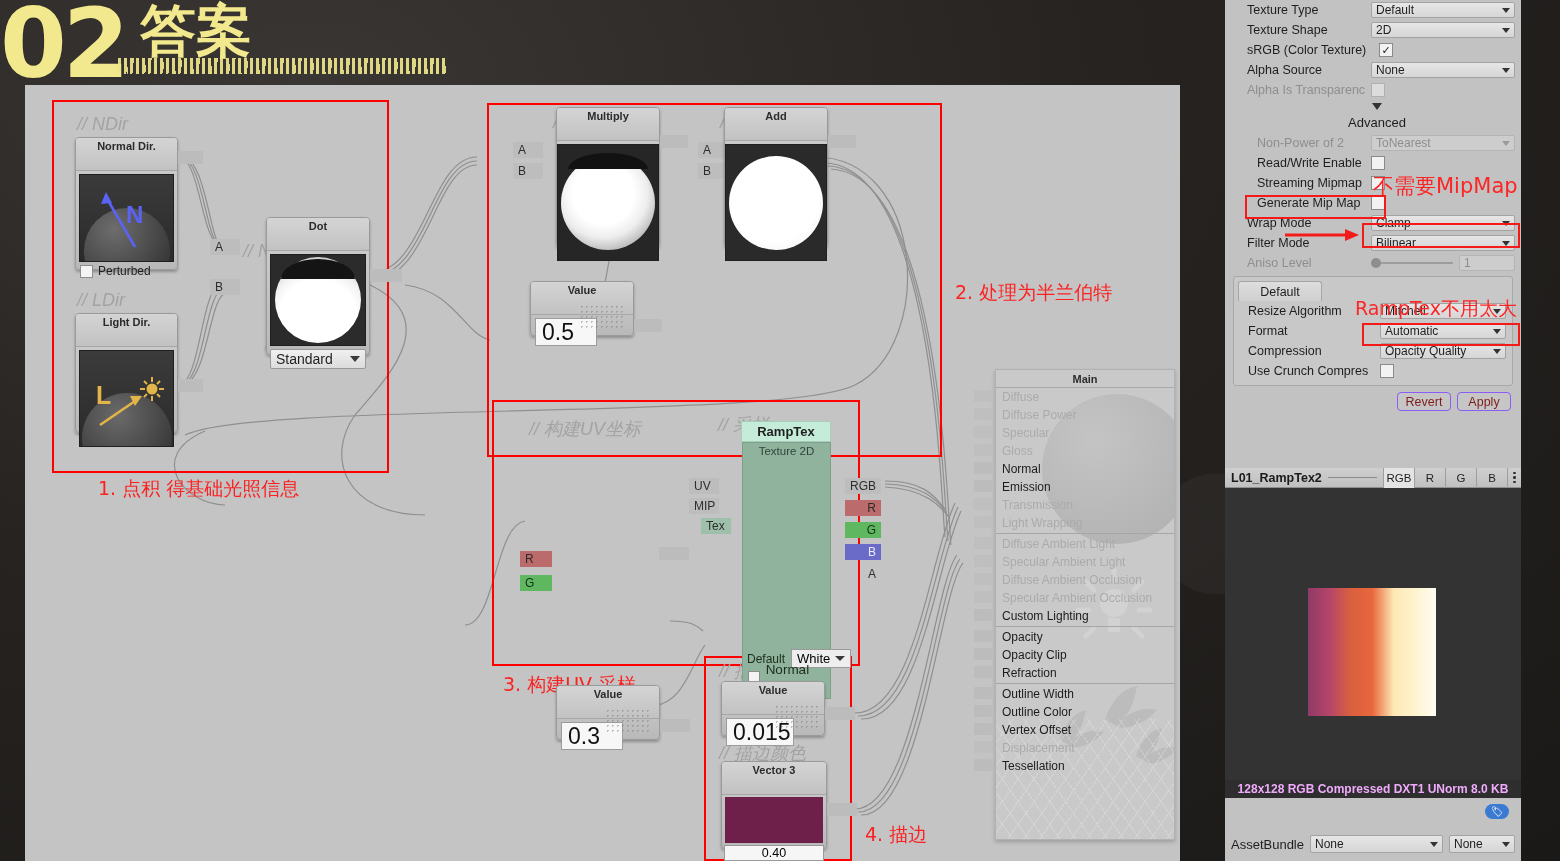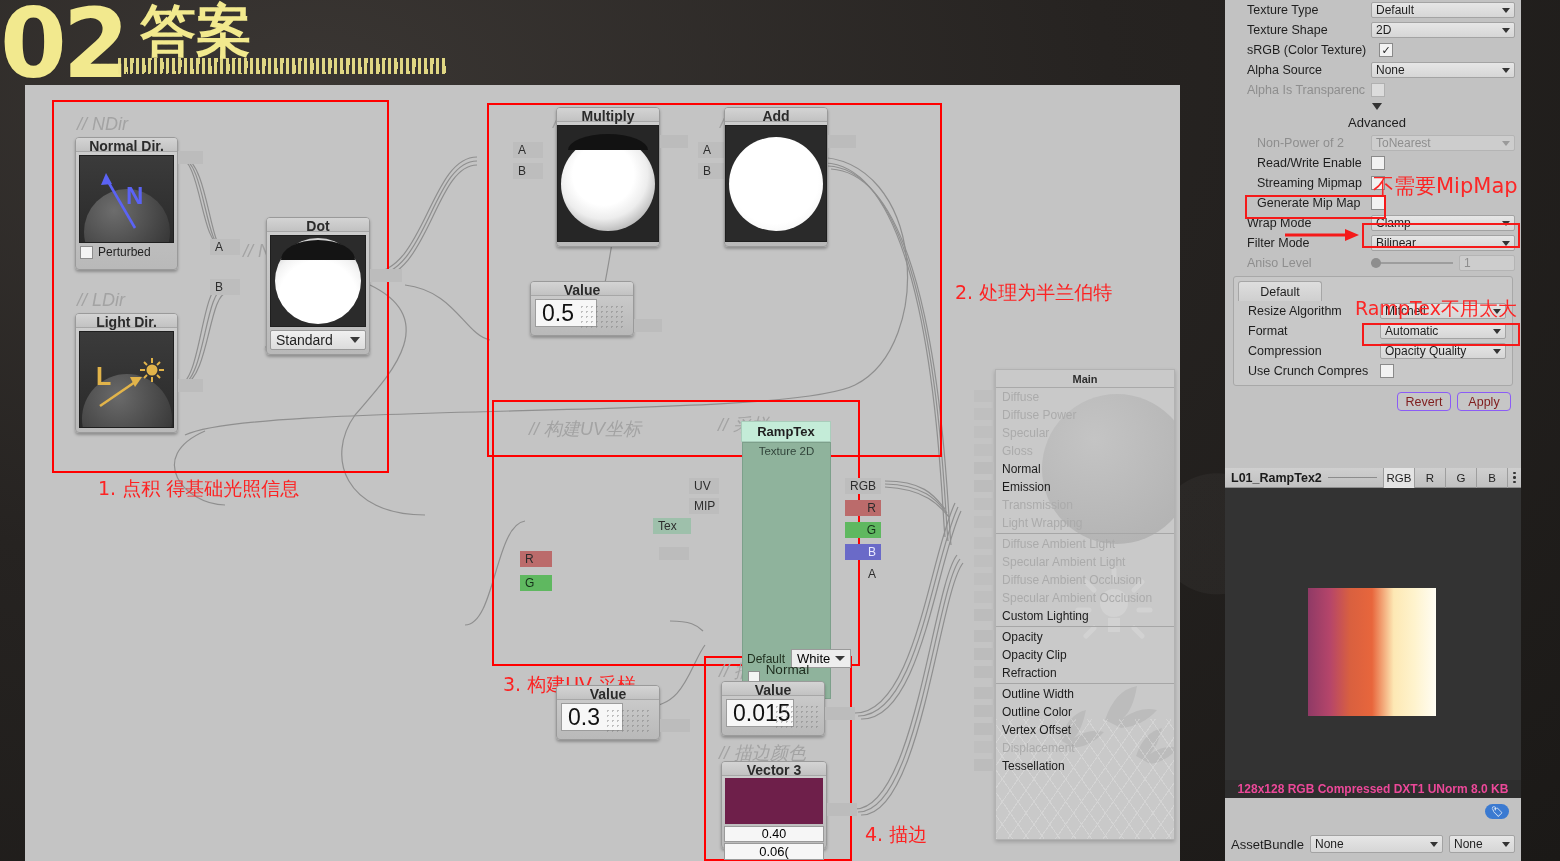--- a/index.html
+++ b/index.html
@@ -66,22 +66,22 @@
     font-size:18px; font-family:"Liberation Sans",sans-serif; white-space:nowrap;
   }
   
   .node{
     position:absolute;
     background:linear-gradient(#cfcfcf,#b9b9b9);
     border:1px solid #9a9a9a; border-radius:4px;
     box-shadow:0 2px 3px rgba(0,0,0,.28);
   }
   .node-head{
-    height:14px; line-height:17px; text-align:center;
-    font-size:14px; color:#2b2b2b; font-weight:600;
+    height:33px; line-height:17px; text-align:center;
+    font-size:11px; color:#2b2b2b; font-weight:600;
     background:linear-gradient(#d4d4d4,#c2c2c2);
     border-bottom:1px solid #a7a7a7; border-radius:3px 3px 0 0;
   }
   .prev{
     margin:3px auto 0; background:#2d2d2d; position:relative; overflow:hidden;
     border:1px solid #1f1f1f;
   }
   .sphere-base{
     position:absolute; left:50%; top:50%; transform:translate(-50%,-50%);
     border-radius:50%;
@@ -175,21 +175,21 @@
   #preview-head .pname{ font-size:12.5px; font-weight:700; color:#1b1b1b; padding-left:6px; }
   .chline{ flex:1; height:0; border-top:1px solid #8c8c8c; margin:0 6px; box-shadow:0 3px 0 -2px #8c8c8c;}
   .chbtn{ width:31px; height:20px; font-size:11.5px; display:flex; align-items:center; justify-content:center;
           border-left:1px solid #9e9e9e; color:#1f1f1f;}
   .chbtn.on{ background:#e4e4e4; }
   #ramp-img{
     position:absolute; left:83px; top:120px; width:128px; height:128px;
   }
   #infobar{
     position:absolute; left:0; bottom:63px; width:296px; height:18px;
-    background:#2e2e2e; color:#ec4899; font-size:12px; font-weight:700;
+    background:#2e2e2e; color:#f0abfc; font-size:12px; font-weight:700;
     display:flex; align-items:center; justify-content:center; gap:8px;
   }
   #bundle-area{ position:absolute; left:0; bottom:0; width:296px; height:63px; background:#c2c2c2; }
   .tagicon{ position:absolute; right:12px; top:6px; width:24px;height:15px;background:#3b7ad1;border-radius:8px;
             display:flex;align-items:center;justify-content:center;color:#fff;font-size:10px;}
   .kebab{ display:flex;flex-direction:column;gap:2px;align-items:center;justify-content:center;width:14px;height:20px;border-left:1px solid #9e9e9e;}
   .kebab i{ width:2.5px;height:2.5px;background:#333;border-radius:50%;display:block;}
 </style>
 </head>
 <body>
@@ -350,21 +350,21 @@
 
   <div class="node" style="left:531px;top:600px;width:104px;height:55px;">
     <div class="node-head">Value</div>
     <div class="valbox" style="width:62px;">0.3</div>
     <div class="dots"></div>
   </div>
   <div class="stub" style="left:635px;top:634px;width:30px;"></div>
 
   <div class="port left" style="left:664px;top:393px;width:30px;">UV</div>
   <div class="port left" style="left:664px;top:413px;width:30px;">MIP</div>
-  <div class="port left" style="left:628px;top:433px;background:#9ec0ab;width:38px;">Tex</div>
+  <div class="port left" style="left:676px;top:433px;background:#9ec0ab;width:30px;">Tex</div>
 
   <div style="position:absolute;left:697px;top:347px;width:106px;height:88px;"></div>
   <div style="position:absolute;left:716px;top:336px;width:90px;height:21px;background:#c4ecd8;border:1px solid #a9cdbb;
               display:flex;align-items:center;justify-content:center;font-size:13px;font-weight:700;color:#1f1f1f;">
     <span>RampTex</span>
   </div>
   <div style="position:absolute;left:717px;top:357px;width:89px;height:257px;background:#8fb39c;border:1px solid #7da08b;">
     <div style="text-align:center;font-size:11.5px;color:#31443a;padding-top:2px;">Texture 2D</div>
     <div style="position:absolute;left:4px;bottom:30px;display:flex;align-items:center;gap:6px;">
       <span style="font-size:12px;color:#20301f;">Default</span>

